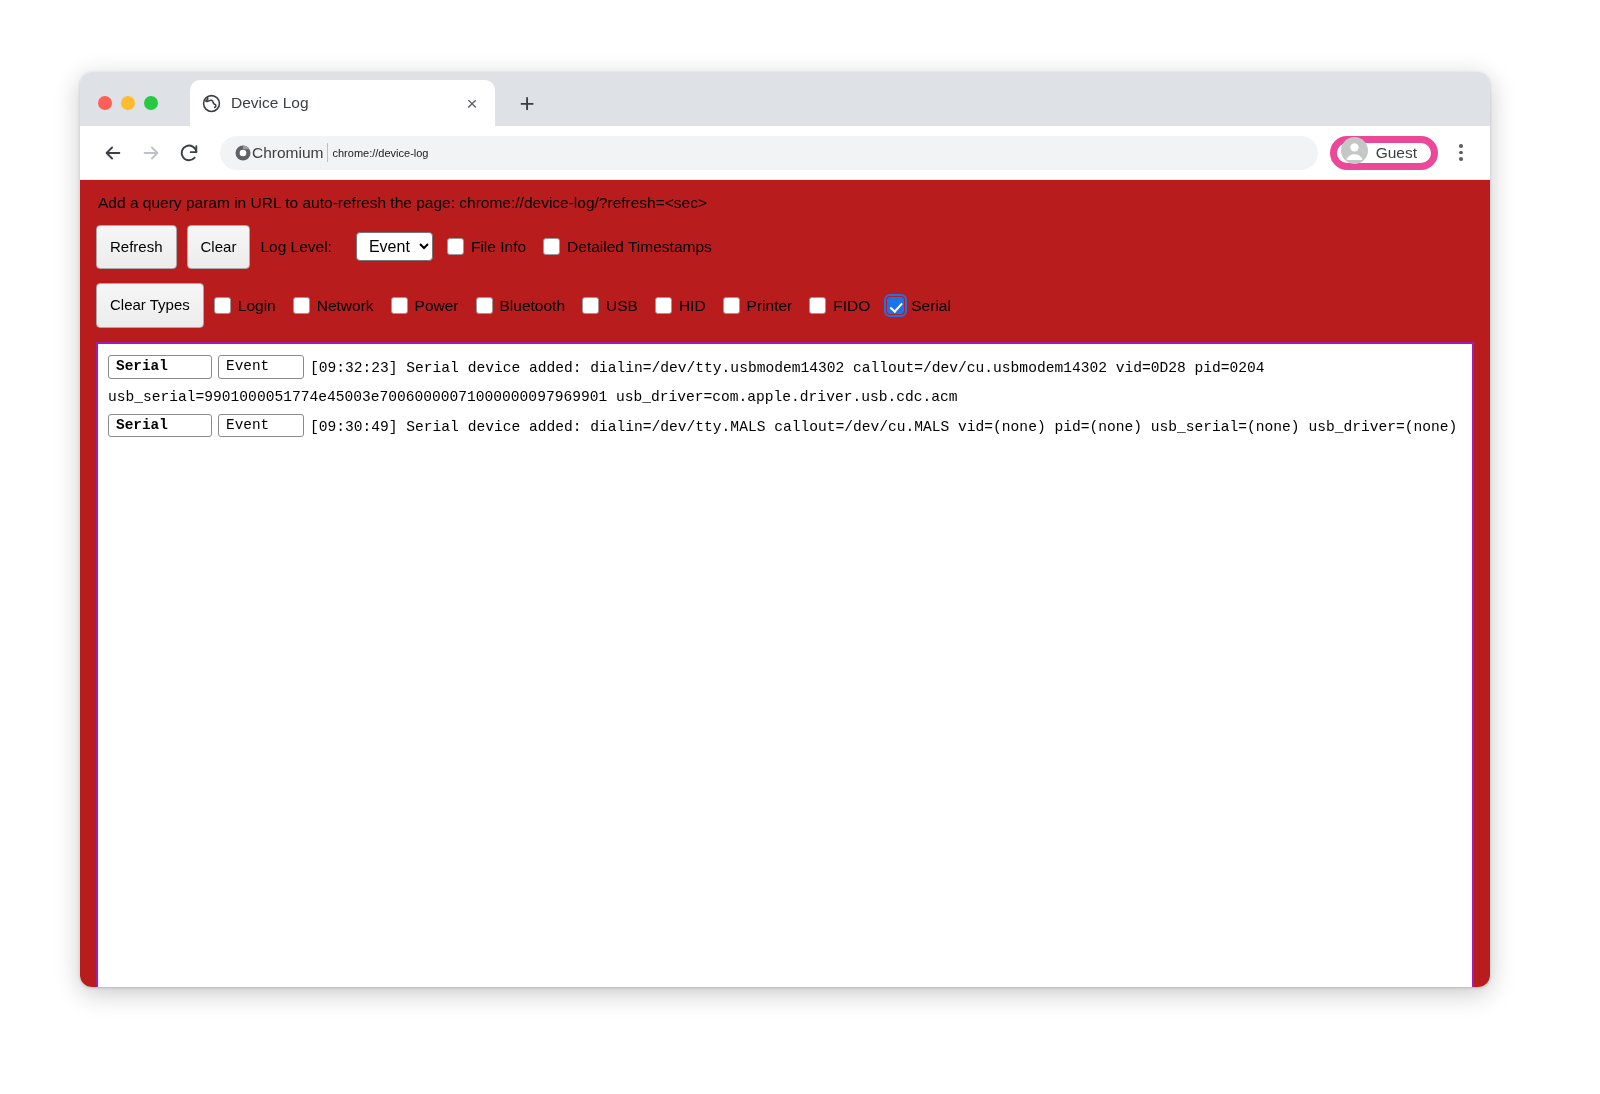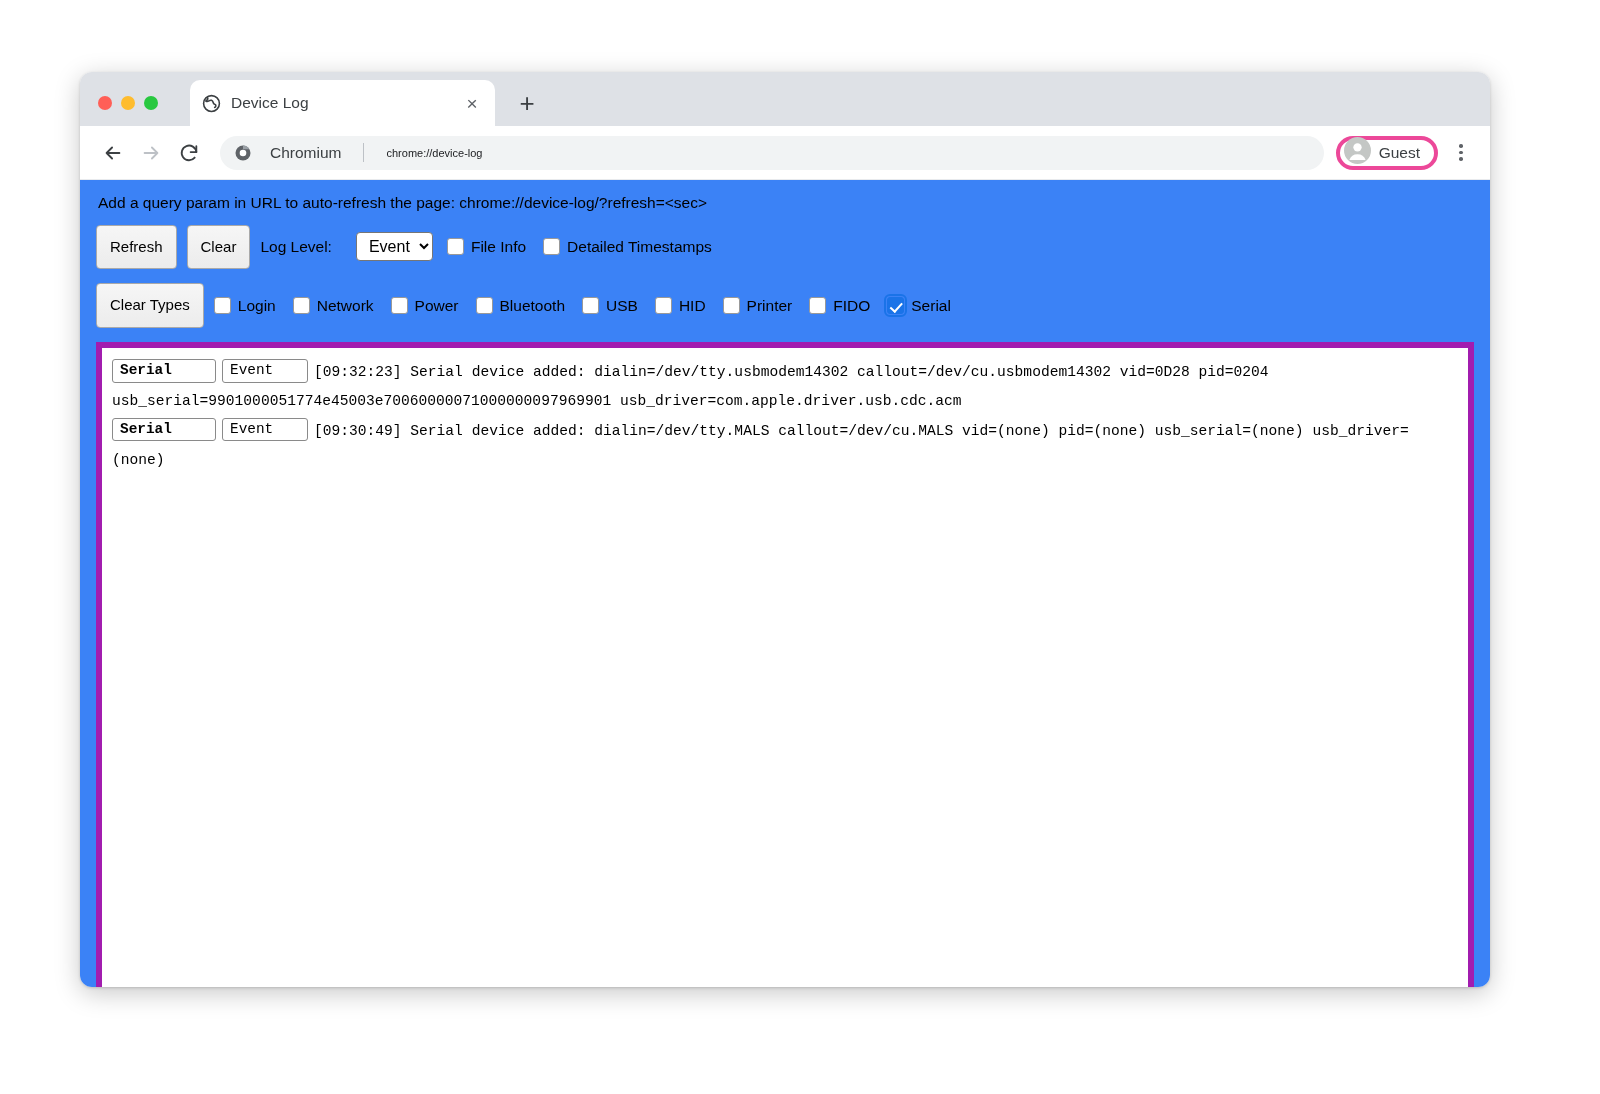--- a/index.html
+++ b/index.html
@@ -116,21 +116,21 @@
 
   .omnibox {
     flex: 1 1 auto;
     height: 34px;
     margin: 0 8px 0 10px;
     background: #f1f3f4;
     border-radius: 17px;
     display: flex;
     align-items: center;
     padding: 0 14px;
-    gap: 18px;
+    gap: 0;
     min-width: 0;
   }
   .omnibox-chip {
     display: flex; align-items: center; gap: 8px;
     flex: 0 0 auto;
   }
   .omni-text-brand {
     font-size: 15.5px;
     color: #3c4043;
     white-space: nowrap;
@@ -145,21 +145,21 @@
     font-size: 11px;
     color: #202124;
     white-space: nowrap;
     overflow: hidden;
     text-overflow: ellipsis;
   }
 
   .profile {
     flex: 0 0 auto;
     height: 34px;
-    border: 4px solid #ec4899;
+    border: 7px solid #ec4899;
     border-radius: 17px;
     display: flex;
     align-items: center;
     gap: 8px;
     padding: 0 14px 0 4px;
   }
   .profile-name {
     font-size: 15.5px;
     color: #3c4043;
     white-space: nowrap;
@@ -170,21 +170,21 @@
     display: flex; flex-direction: column;
     align-items: center; justify-content: center;
     gap: 3px;
     margin-left: 4px;
   }
   .kebab i { width: 3.5px; height: 3.5px; border-radius: 50%; background: #5f6368; display: block; }
 
   
   .page {
     flex: 1 1 auto;
-    background: #3b82f6;
+    background: #b91c1c;
     padding: 14px 0 0 0;
     overflow: hidden;
     position: relative;
   }
   .page-inner { padding: 0 16px; }
 
   .hint {
     font-size: 15.5px;
     color: #000000;
     margin: 0 0 12px 2px;
@@ -273,21 +273,21 @@
 
   .types-row {
     display: flex;
     align-items: center;
     margin-bottom: 14px;
     flex-wrap: nowrap;
   }
 
   
   .logpanel {
-    border: 6px solid #a21caf;
+    border: 2px solid #a21caf;
     background: #ffffff;
     margin: 2px 16px;
     height: 656px;
     padding: 10px 8px 8px 10px;
     overflow: hidden;
   }
   .logentry {
     font-family: "Liberation Mono", monospace;
     font-size: 14.6px;
     line-height: 1.98;

